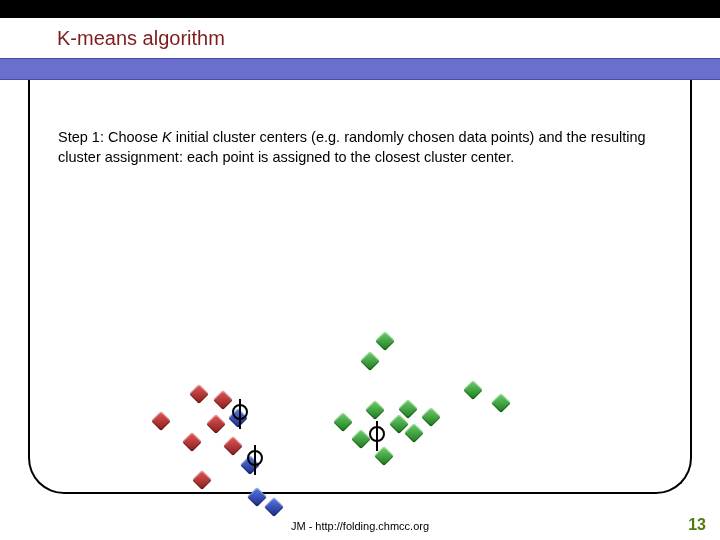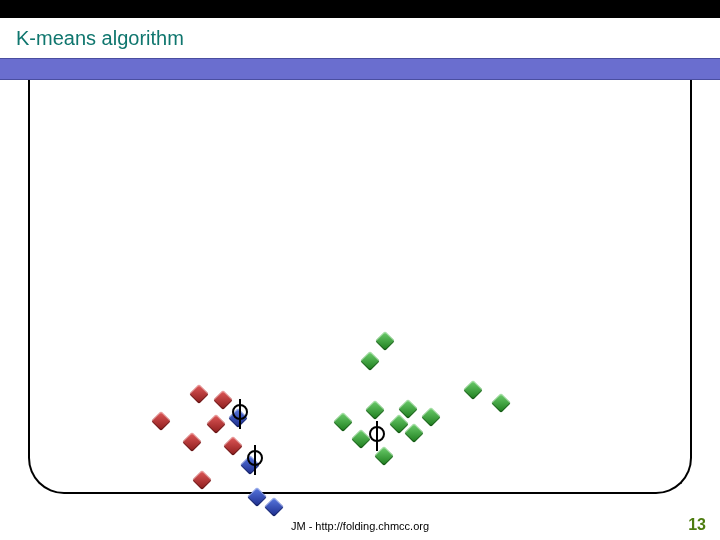--- a/index.html
+++ b/index.html
@@ -18,21 +18,22 @@
   .title-band {
     height: 40px;
     padding-left: 16px;
     display: flex;
     align-items: center;
     background: #fff;
   }
   .title-band h1 {
     font-size: 20px;
     font-weight: normal;
-    color: #0f766e;
+    color: #7f1d1d;
+    margin-left: 41px;
   }
   .accent-band {
     height: 22px;
     background: #6a6ecf;
     border-top: 1px solid #4a4ea0;
     border-bottom: 1px solid #4a4ea0;
   }
   .content-frame {
     position: absolute;
     left: 28px;
@@ -127,20 +128,23 @@
 
 <div class="topbar"></div>
 
 <div class="title-band">
   <h1>K-means algorithm</h1>
 </div>
 
 <div class="accent-band"></div>
 
 <div class="content-frame">
+  <p class="body-text">
+    <span>Step 1: Choose </span><span class="ital">K</span><span> initial cluster centers (e.g. randomly chosen data points) and the resulting cluster assignment: each point is assigned to the closest cluster center.</span>
+  </p>
 
   <div class="scatter-area">
 
   <div class="pt red" style="left: 24px; top: 120px;"></div>
       <div class="pt red" style="left: 62px; top: 93px;"></div>
       <div class="pt red" style="left: 86px; top: 99px;"></div>
       <div class="pt red" style="left: 79px; top: 123px;"></div>
       <div class="pt red" style="left: 55px; top: 141px;"></div>
       <div class="pt red" style="left: 96px; top: 145px;"></div>
       <div class="pt red" style="left: 65px; top: 179px;"></div>

